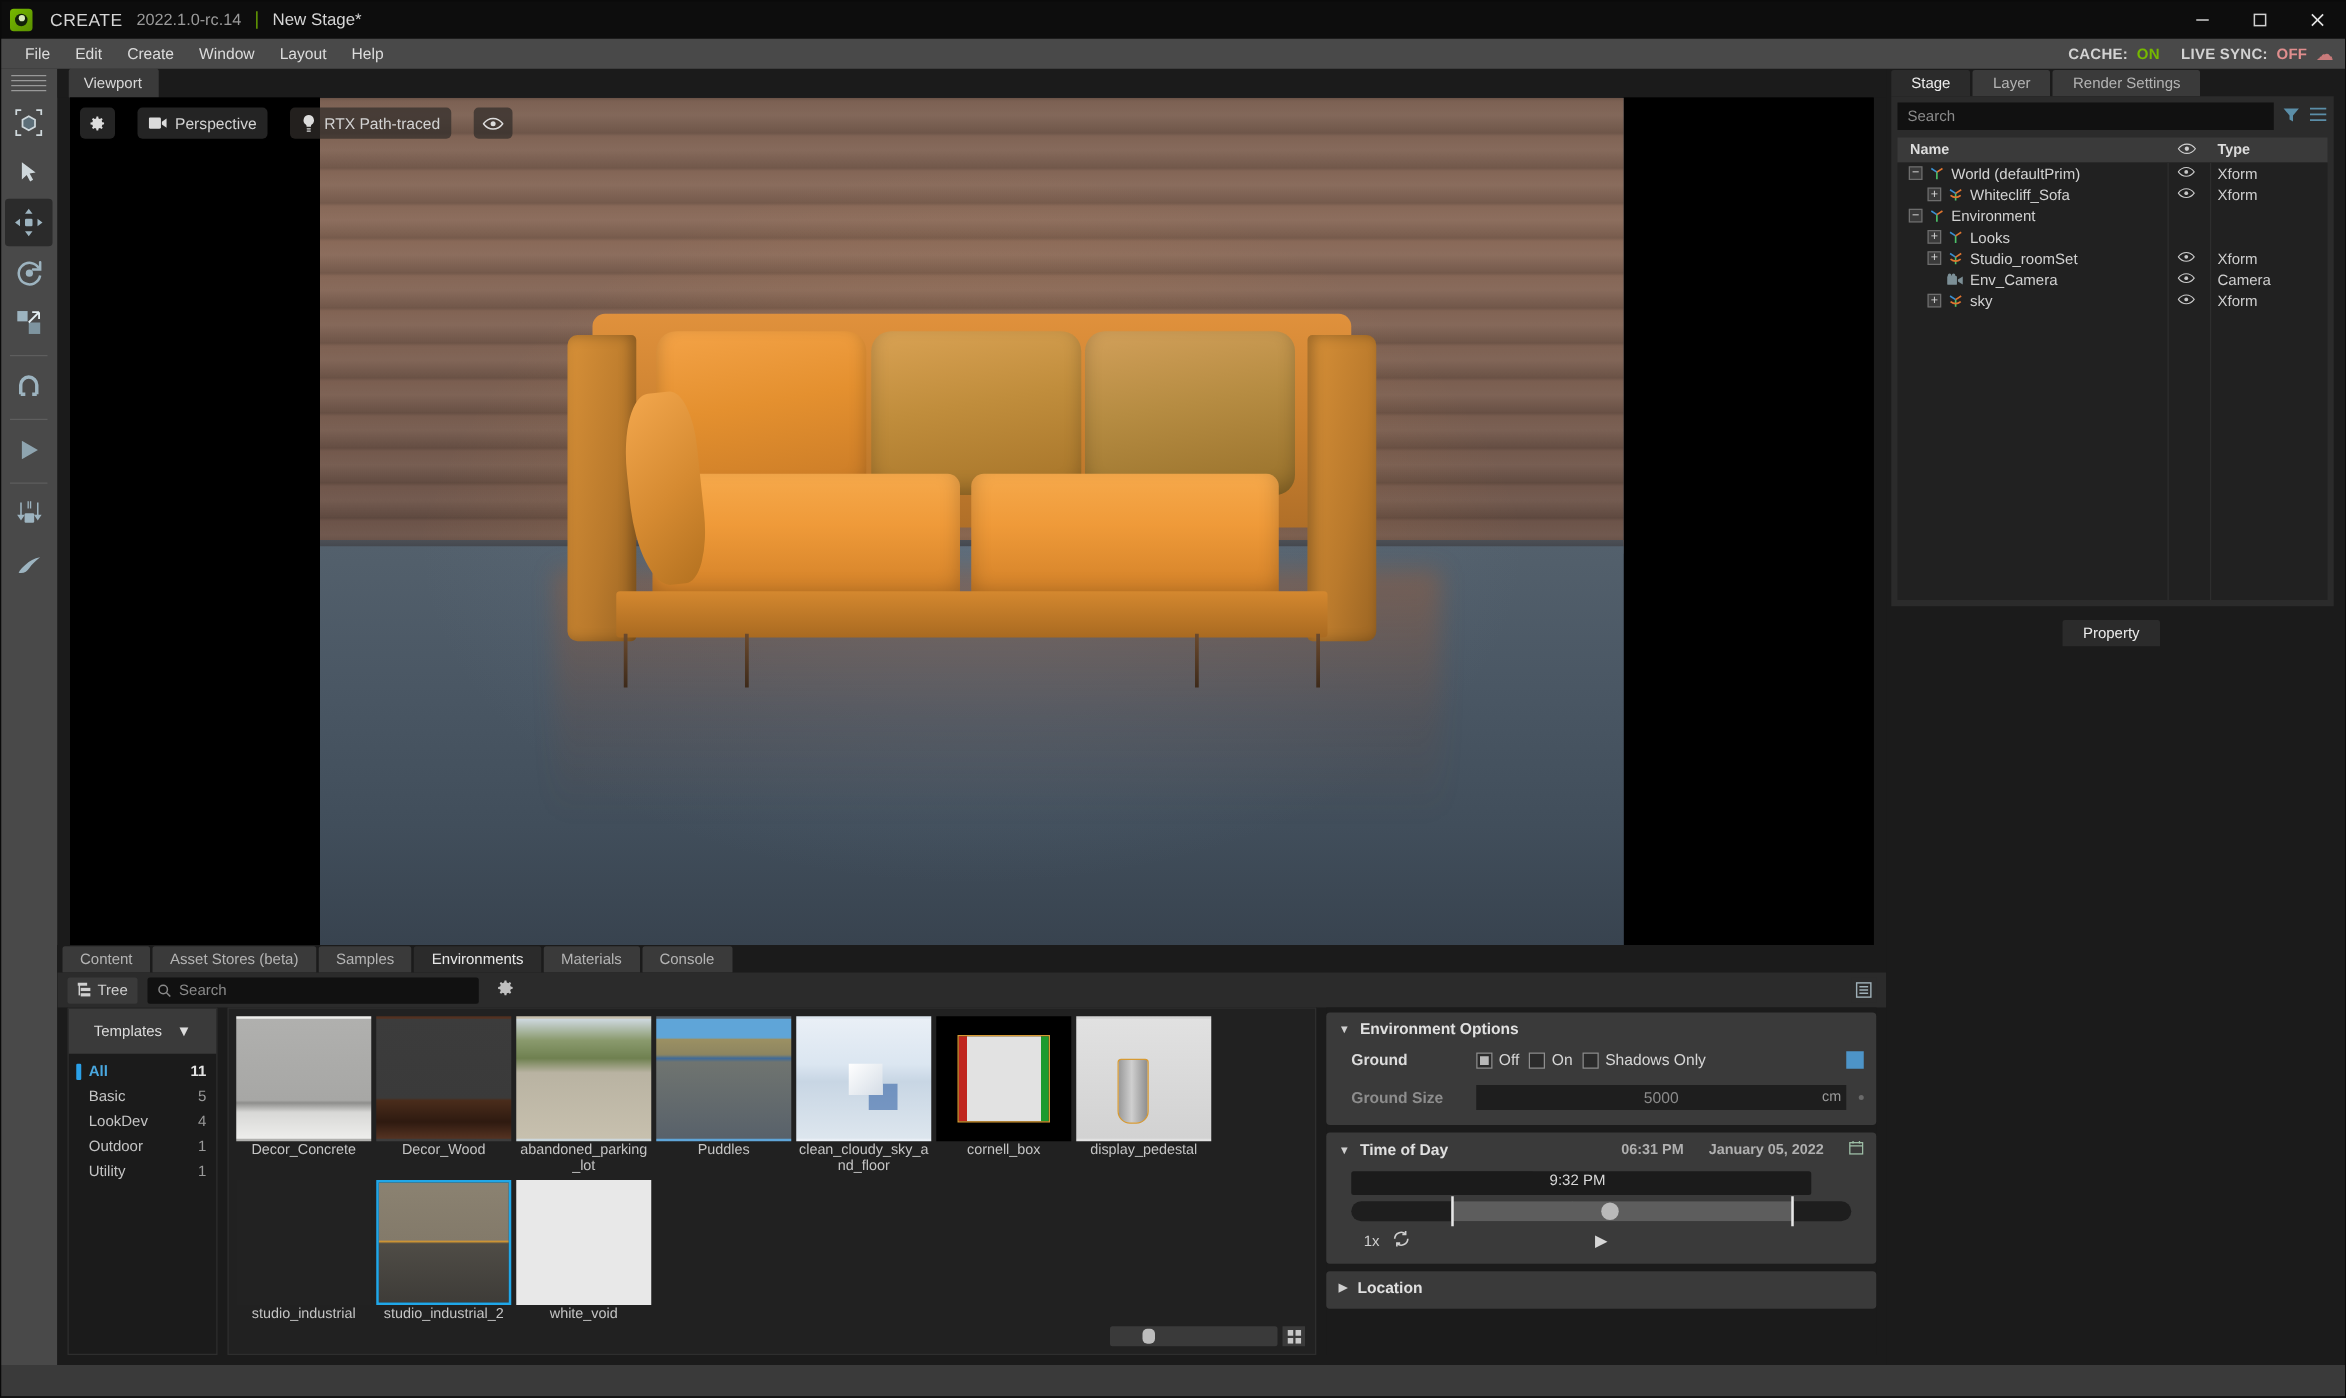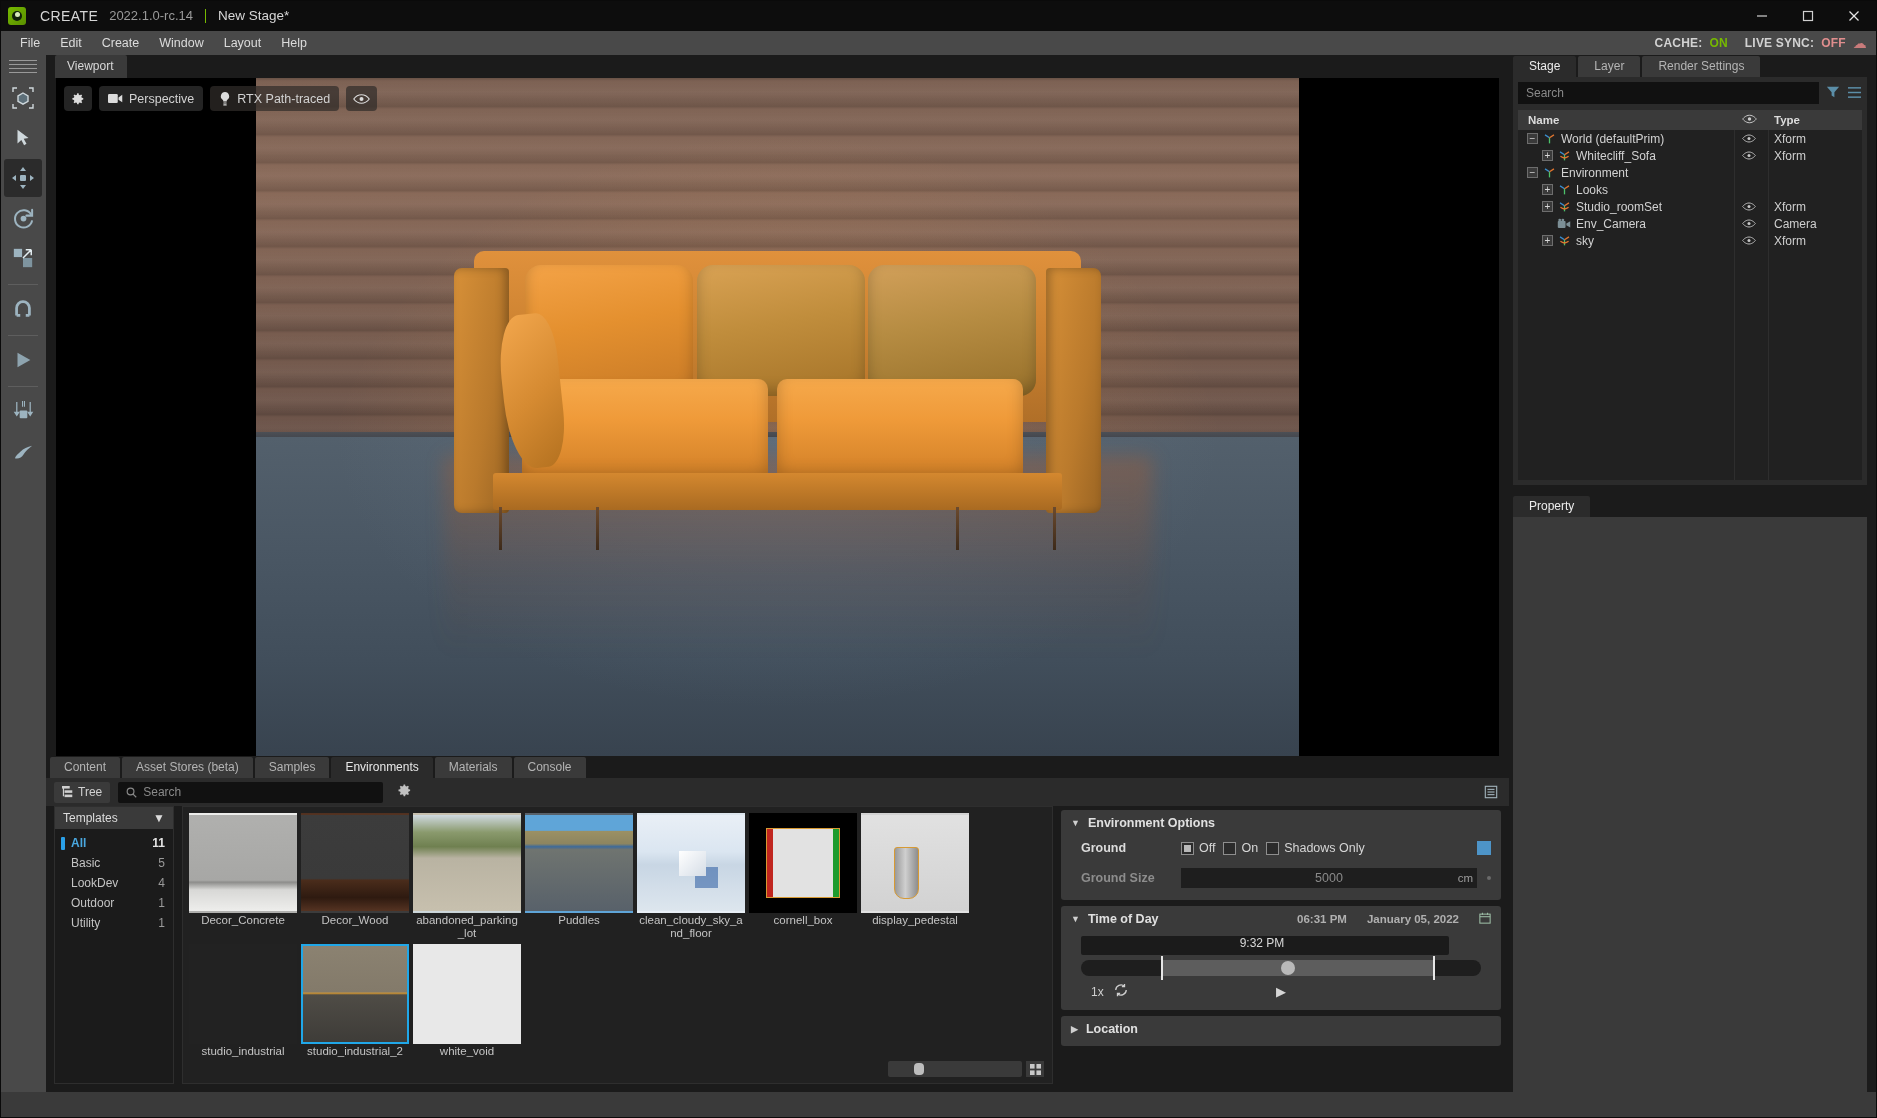--- a/index.html
+++ b/index.html
@@ -160,21 +160,21 @@
   .leg.l3 { right: 22%; }
   .leg.l4 { right: 7%; }
   .pillow {
     position: absolute; left: 7.5%; top: 22%; width: 9%; height: 54%;
     background: linear-gradient(140deg,#f4a84e,#d58a31 55%, #b2701f);
     border-radius: 40% 30% 35% 45%;
     transform: rotate(-6deg);
   }
 
   
-  .vp-toolbar { position: absolute; left: 8px; top: 8px; display: flex; gap: 7px; z-index: 5; }
+  .vp-toolbar { position: absolute; left: 8px; top: 8px; display: flex; gap: 18px; z-index: 5; }
   .vp-btn {
     background: #242424; border-radius: 4px; height: 25px; display: flex; align-items: center;
     padding: 0 9px; gap: 6px; font-size: 12.5px; color: #d2d2d2;
   }
   .vp-btn.translucent { background: rgba(48,44,42,.72); text-align: right; }
   .vp-btn.icononly { padding: 0 7px; }
 
   
   .bottom { flex: 0 0 336px; display: flex; flex-direction: column; background: #1b1b1b; min-height: 0; }
   .b-tabbar { height: 22px; flex: 0 0 22px; display: flex; align-items: flex-end; padding-left: 4px; background: #1b1b1b; }
@@ -193,22 +193,22 @@
     flex: 1 1 auto; max-width: 265px; height: 21px; background: #111; display: flex; align-items: center;
     gap: 6px; padding: 0 8px; border-radius: 2px; font-size: 12px; color: #8a8a8a;
   }
   .gear-sm { color: #c0c0c0; font-size: 14px; margin-left: 6px; }
   .list-toggle { margin-left: auto; width: 20px; height: 20px; background: #2b2b2b; display: flex; align-items: center; justify-content: center; }
 
   .b-main { flex: 1 1 auto; display: flex; min-height: 0; padding: 0 8px 8px 8px; gap: 8px; }
 
   .templates { width: 120px; flex: 0 0 120px; background: #1b1b1b; display: flex; flex-direction: column; border: 1px solid #2e2e2e; }
   .tmpl-head {
-    height: 22px; background: #3a3a3a; display: flex; align-items: center; justify-content: space-between;
-    padding: 0 8px; font-size: 12px; color: #dcdcdc;
+    height: 36px; background: #3a3a3a; display: flex; align-items: center; justify-content: space-between;
+    padding: 0 20px; font-size: 12px; color: #dcdcdc;
   }
   .tmpl-list { padding-top: 4px; }
   .tmpl-row {
     display: flex; align-items: center; height: 20px; font-size: 12px; padding: 0 8px 0 6px; color: #c4c4c4;
     position: relative;
   }
   .tmpl-row .nm { margin-left: 6px; }
   .tmpl-row .ct { margin-left: auto; color: #9a9a9a; }
   .tmpl-row.sel .nm { color: #4aa8e0; font-weight: bold; }
   .tmpl-row.sel .ct { color: #e3e3e3; font-weight: bold; }
@@ -317,21 +317,21 @@
   .tree-body { flex: 1 1 auto; background: #212121; overflow: hidden; position: relative; }
   .tcol-v { position: absolute; top: 0; bottom: 0; width: 1px; background: #2e2e2e; }
   .tcol-v.c1 { left: 216px; }
   .tcol-v.c2 { left: 250px; }
   .trow { display: flex; align-items: center; height: 17px; font-size: 12px; color: #d2d2d2; position: relative; }
   .tn { flex: 1 1 auto; display: flex; align-items: center; gap: 5px; }
   .teye { width: 34px; text-align: center; color: #c8c8c8; font-size: 11px; }
   .ttype { width: 96px; padding-left: 8px; color: #cfcfcf; }
   .expander { width: 11px; height: 11px; border: 1px solid #6d6d6d; background: #3a3a3a; display: inline-flex; align-items: center; justify-content: center; font-size: 10px; line-height: 1; color: #d8d8d8; }
   .pad { display: inline-block; }
-  .prop-panel { margin-top: 10px; flex: 1 1 auto; display: flex; flex-direction: column; }
+  .prop-panel { margin-top: 10px; flex: 1 1 auto; display: flex; flex-direction: column; align-items: center; }
   .prop-body { background: #3a3a3a; flex: 1 1 auto; }
 
   
   .footer { height: 26px; flex: 0 0 26px; background: #3a3a3a; }
   .app-edge { position: absolute; inset: 0; border: 1px solid #0a0a0a; pointer-events: none; }
 </style>
 </head>
 <body>
 
 <div class="app">

